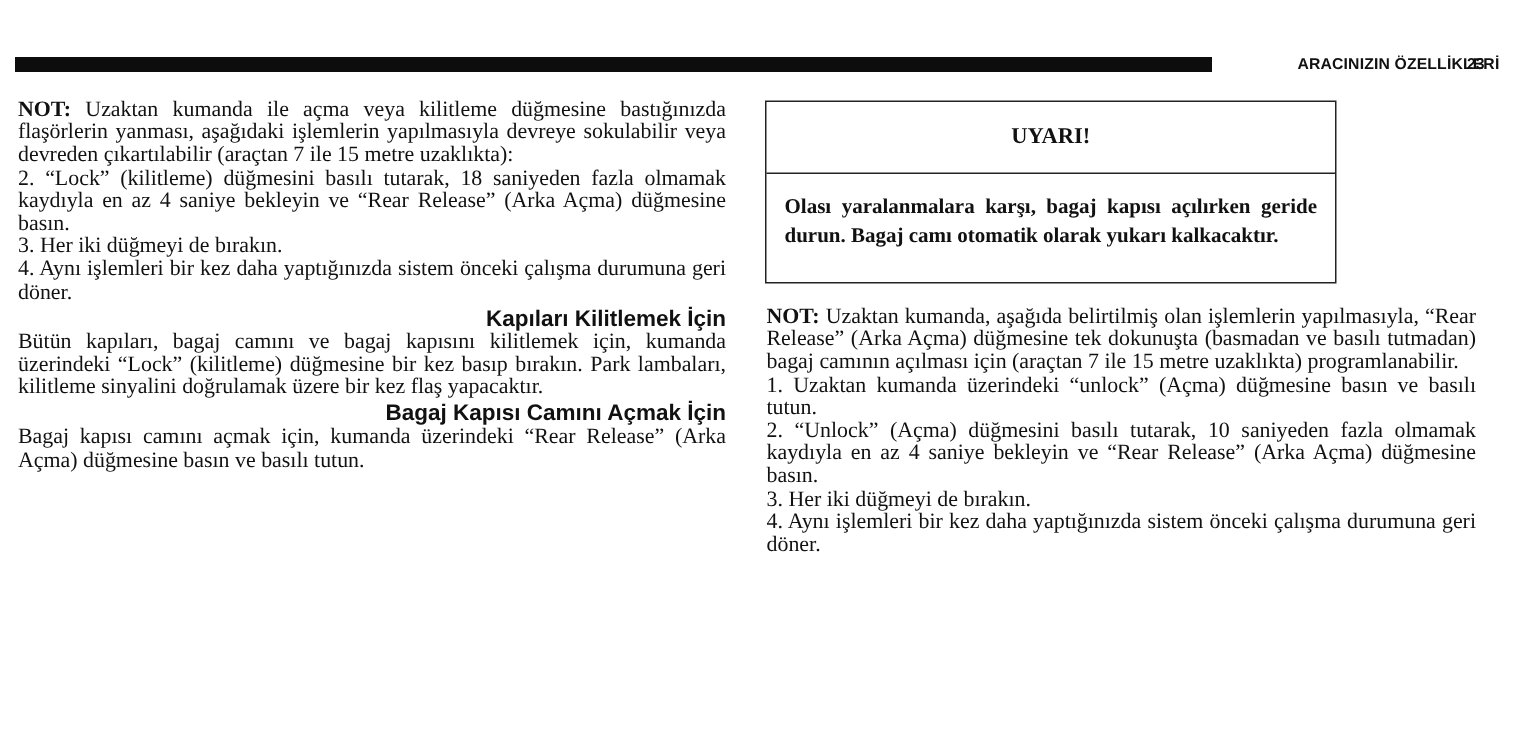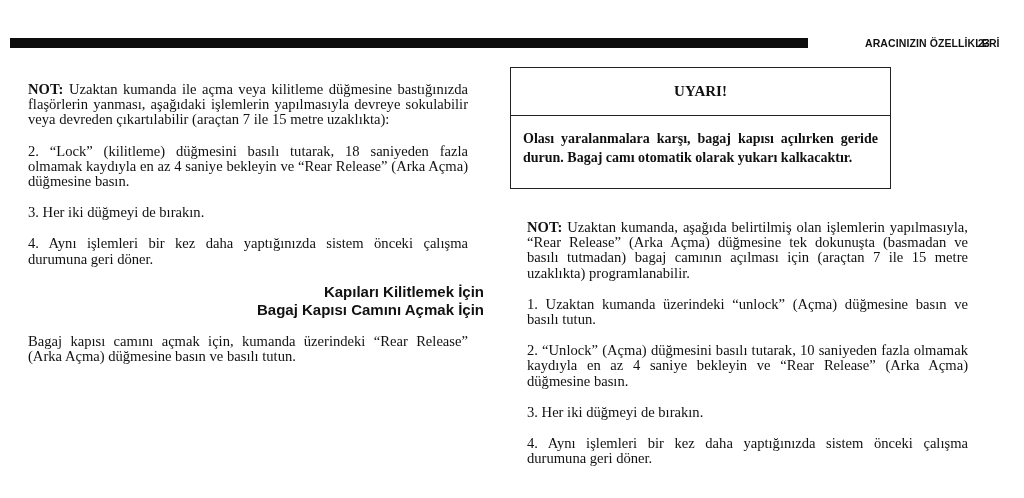--- a/index.html
+++ b/index.html
@@ -12,21 +12,21 @@
       position: absolute; left: 817px; top: 37px; font-family: "Liberation Sans", sans-serif;
       font-weight: bold; font-size: 10.5px; letter-spacing: 0.1px; color: #111; margin-left: 48px;
     }
     .header-page {
       position: absolute; left: 978px; top: 37px; font-family: "Liberation Sans", sans-serif;
       font-weight: bold; font-size: 10.5px; color: #111;
     }
     .col { position: absolute; font-size: 14.6px; line-height: 15.2px; text-align: justify; }
     .col-left { left: 12px; top: 66px; width: 472px; }
     .col-right { left: 511px; top: 204px; width: 473px; }
-    .col p { margin: 16px; }
+    .col p { margin: 0; }
     .col .lead { font-weight: bold; }
     .section-heading {
       font-family: "Liberation Sans", sans-serif; font-weight: bold; font-size: 15px;
       line-height: 17px; margin: 1px 0 0 0; text-align: right;
     }
     .warning-box {
       position: absolute; left: 510px; top: 67px; width: 381px; height: 122px;
       border: 1.2px solid #222; box-sizing: border-box;
     }
     .warning-title {
@@ -43,20 +43,21 @@
 <div class="header-bar"></div>
 <div class="header-title">ARACINIZIN ÖZELLİKLERİ</div>
 <div class="header-page">23</div>
 
 <div class="col col-left">
   <p><span class="lead">NOT:</span><span> Uzaktan kumanda ile açma veya kilitleme düğmesine bastığınızda flaşörlerin yanması, aşağıdaki işlemlerin yapılmasıyla devreye sokulabilir veya devreden çıkartılabilir (araçtan 7 ile 15 metre uzaklıkta):</span></p>
   <p>2. “Lock” (kilitleme) düğmesini basılı tutarak, 18 saniyeden fazla olmamak kaydıyla en az 4 saniye bekleyin ve “Rear Release” (Arka Açma) düğmesine basın.</p>
   <p>3. Her iki düğmeyi de bırakın.</p>
   <p>4. Aynı işlemleri bir kez daha yaptığınızda sistem önceki çalışma durumuna geri döner.</p>
   <div class="section-heading">Kapıları Kilitlemek İçin</div>
+  <p>Bütün kapıları, bagaj camını ve bagaj kapısını kilitlemek için, kumanda üzerindeki “Lock” (kilitleme) düğmesine bir kez basıp bırakın. Park lambaları, kilitleme sinyalini doğrulamak üzere bir kez flaş yapacaktır.</p>
   <div class="section-heading">Bagaj Kapısı Camını Açmak İçin</div>
   <p>Bagaj kapısı camını açmak için, kumanda üzerindeki “Rear Release” (Arka Açma) düğmesine basın ve basılı tutun.</p>
 </div>
 
 <div class="warning-box">
   <div class="warning-title">UYARI!</div>
   <div class="warning-body">Olası yaralanmalara karşı, bagaj kapısı açılırken geride durun. Bagaj camı otomatik olarak yukarı kalkacaktır.</div>
 </div>
 
 <div class="col col-right">

